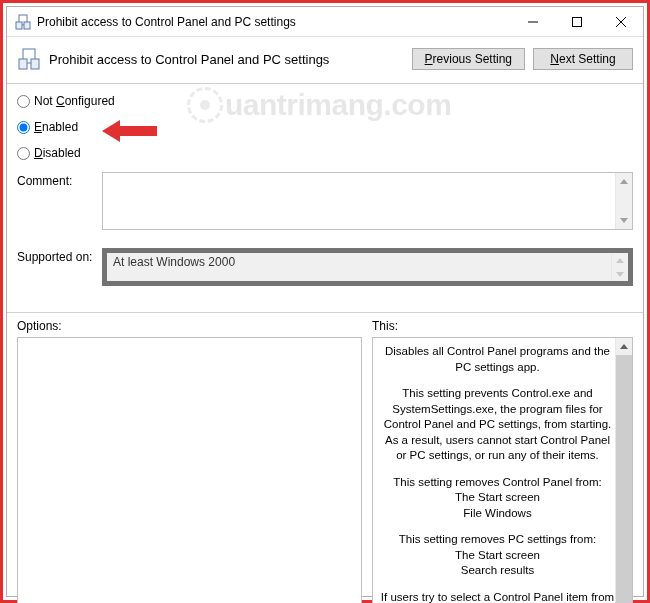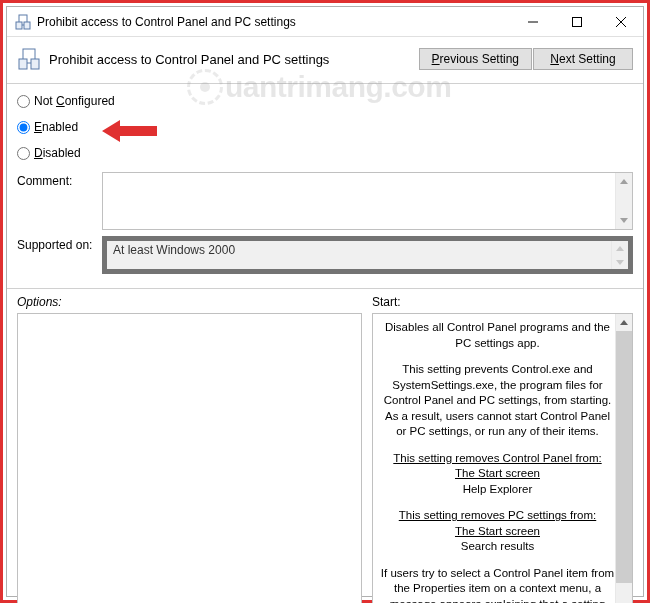--- a/index.html
+++ b/index.html
@@ -69,21 +69,21 @@
   }
   .header-row .header-title {
     flex: 1;
     font-size: 13px;
   }
   .nav-btn {
     border: 1px solid #adadad;
     background: #e1e1e1;
     padding: 3px 12px;
     font-size: 12px;
-    margin-left: 1px;
+    margin-left: 8px;
     min-width: 100px;
     text-align: center;
     cursor: default;
   }
   .nav-btn .ul { text-decoration: underline; }
   .divider {
     border-top: 1px solid #d0d0d0;
     margin: 2px -10px 8px -10px;
   }
   .configure-area {
@@ -111,21 +111,21 @@
     left: 85px;
     top: 24px;
   }
   .right-col {
     flex: 1;
     display: flex;
     flex-direction: column;
   }
   .field-row {
     display: flex;
-    margin-bottom: 6px;
+    margin-bottom: 18px;
   }
   .field-label {
     width: 85px;
     padding-top: 2px;
   }
   .comment-box {
     flex: 1;
     border: 1px solid #c0c0c0;
     background: #fff;
     height: 58px;
@@ -160,21 +160,20 @@
   .divider2 {
     border-top: 1px solid #d0d0d0;
     margin: 8px -10px 6px -10px;
   }
   .lower-labels {
     display: flex;
     margin-bottom: 4px;
   }
   .lower-labels .opt-l {
     width: 355px;
-    font-style: italic;
   }
   .lower-boxes {
     flex: 1;
     display: flex;
     gap: 10px;
     min-height: 0;
   }
   .options-box {
     width: 345px;
     border: 1px solid #c0c0c0;
@@ -185,21 +184,21 @@
     border: 1px solid #c0c0c0;
     background: #fff;
     padding: 6px 16px 6px 6px;
     position: relative;
     font-size: 11.5px;
     line-height: 1.35;
     overflow: hidden;
     text-align: center;
   }
   .help-box p { margin: 0 0 11px 0; }
-  .help-box p.nomargin { margin: 0; text-decoration: underline; }
+  .help-box p.nomargin { margin: 0; }
   .help-scrollbar {
     position: absolute;
     top: 0; right: 0; bottom: 0;
     width: 17px;
     background: #f0f0f0;
     display: flex;
     flex-direction: column;
     border-left: 1px solid #e8e8e8;
   }
   .help-scrollbar .track { flex:1; position:relative; }
@@ -216,21 +215,21 @@
     padding-top: 8px;
     position: relative;
   }
   .arrow-footer {
     position: absolute;
     left: 310px;
     top: 6px;
   }
   .watermark {
     position: absolute;
-    top: 62px;
+    top: 80px;
     left: 180px;
     opacity: 0.20;
     pointer-events: none;
     display: flex;
     align-items: center;
     font-size: 30px;
     font-weight: 600;
     color: #888;
     letter-spacing: -0.5px;
   }
@@ -363,31 +362,31 @@
             </div>
           </div>
         </div>
       </div>
     </div>
 
     <div class="divider2"></div>
 
     <div class="lower-labels">
       <div class="opt-l">Options:</div>
-      <div>Start:</div>
+      <div>This:</div>
     </div>
 
     <div class="lower-boxes">
       <div class="options-box"></div>
       <div class="help-box">
         <p>Disables all Control Panel programs and the PC settings app.</p>
         <p>This setting prevents Control.exe and SystemSettings.exe, the program files for Control Panel and PC settings, from starting. As a result, users cannot start Control Panel or PC settings, or run any of their items.</p>
         <p class="nomargin">This setting removes Control Panel from:</p>
         <p class="nomargin">The Start screen</p>
-        <p>Help Explorer</p>
+        <p>File Windows</p>
         <p class="nomargin">This setting removes PC settings from:</p>
         <p class="nomargin">The Start screen</p>
         <p>Search results</p>
         <p>If users try to select a Control Panel item from the Properties item on a context menu, a message appears explaining that a setting prevents the action.</p>
         <div class="help-scrollbar">
           <div class="scroll-arrow">
             <svg width="8" height="5">
                   <polygon points="4,0 8,5 0,5" fill="#606060"></polygon>
                 </svg>
           </div>

